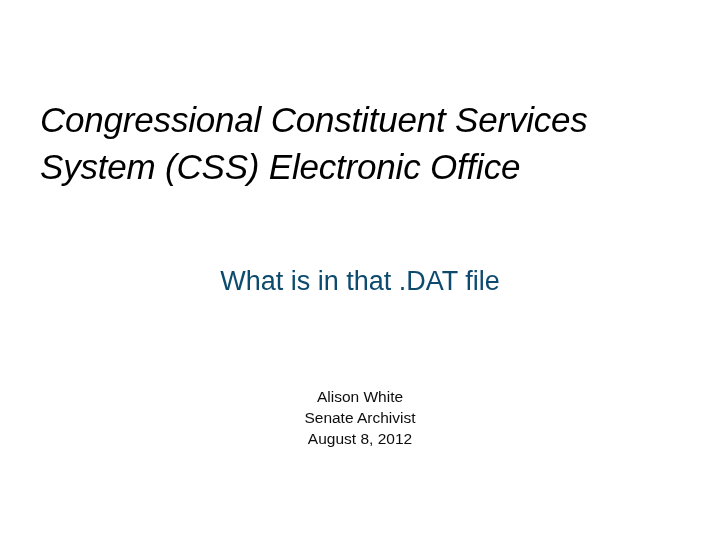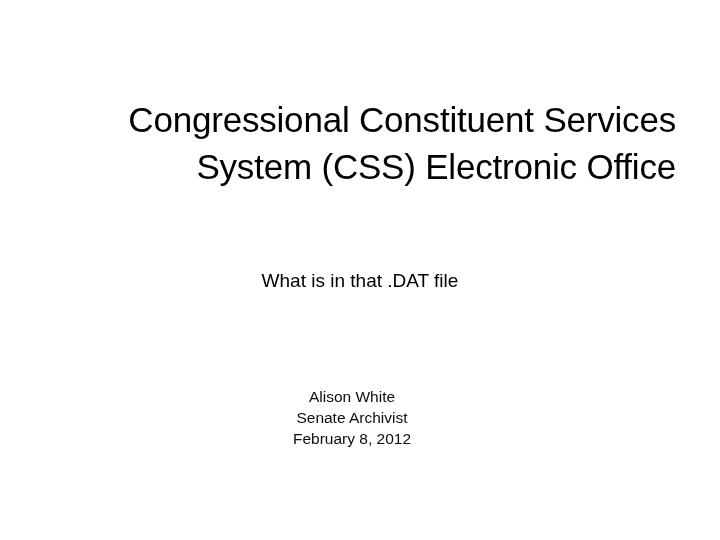--- a/index.html
+++ b/index.html
@@ -17,24 +17,25 @@
     position: relative;
     width: 720px;
     height: 540px;
     background: #ffffff;
     box-sizing: border-box;
   }
 
   
   .title-block {
     position: absolute;
-    left: 56px;
+    left: 40px;
     top: 96px;
     width: 620px;
-    text-align: right;
+    text-align: left;
+    font-style: italic;
   }
   .title-line {
     display: block;
     color: #000000;
     font-size: 35px;
     line-height: 47px;
     font-weight: 400;
     letter-spacing: -0.2px;
     white-space: nowrap;
   }
@@ -42,31 +43,31 @@
   
   .subtitle-block {
     position: absolute;
     left: 60px;
     top: 258px;
     width: 600px;
     text-align: center;
   }
   .subtitle-line {
     display: block;
-    color: #000000;
-    font-size: 19px;
+    color: #0c4a6e;
+    font-size: 27px;
     line-height: 46px;
     font-weight: 400;
     white-space: nowrap;
   }
 
   
   .author-block {
     position: absolute;
-    left: 102px;
+    left: 110px;
     top: 386px;
     width: 500px;
     text-align: center;
   }
   .author-line {
     display: block;
     color: #0d0d0d;
     font-size: 15.5px;
     line-height: 21px;
     font-weight: 400;
@@ -83,16 +84,16 @@
     <span class="title-line">System (CSS) Electronic Office</span>
   </div>
 
   <div class="subtitle-block">
     <span class="subtitle-line">What is in that .DAT file</span>
   </div>
 
   <div class="author-block">
     <span class="author-line">Alison White</span>
     <span class="author-line">Senate Archivist</span>
-    <span class="author-line">February 8, 2012</span>
+    <span class="author-line">August 8, 2012</span>
   </div>
 
 </div>
 
 </body></html>

